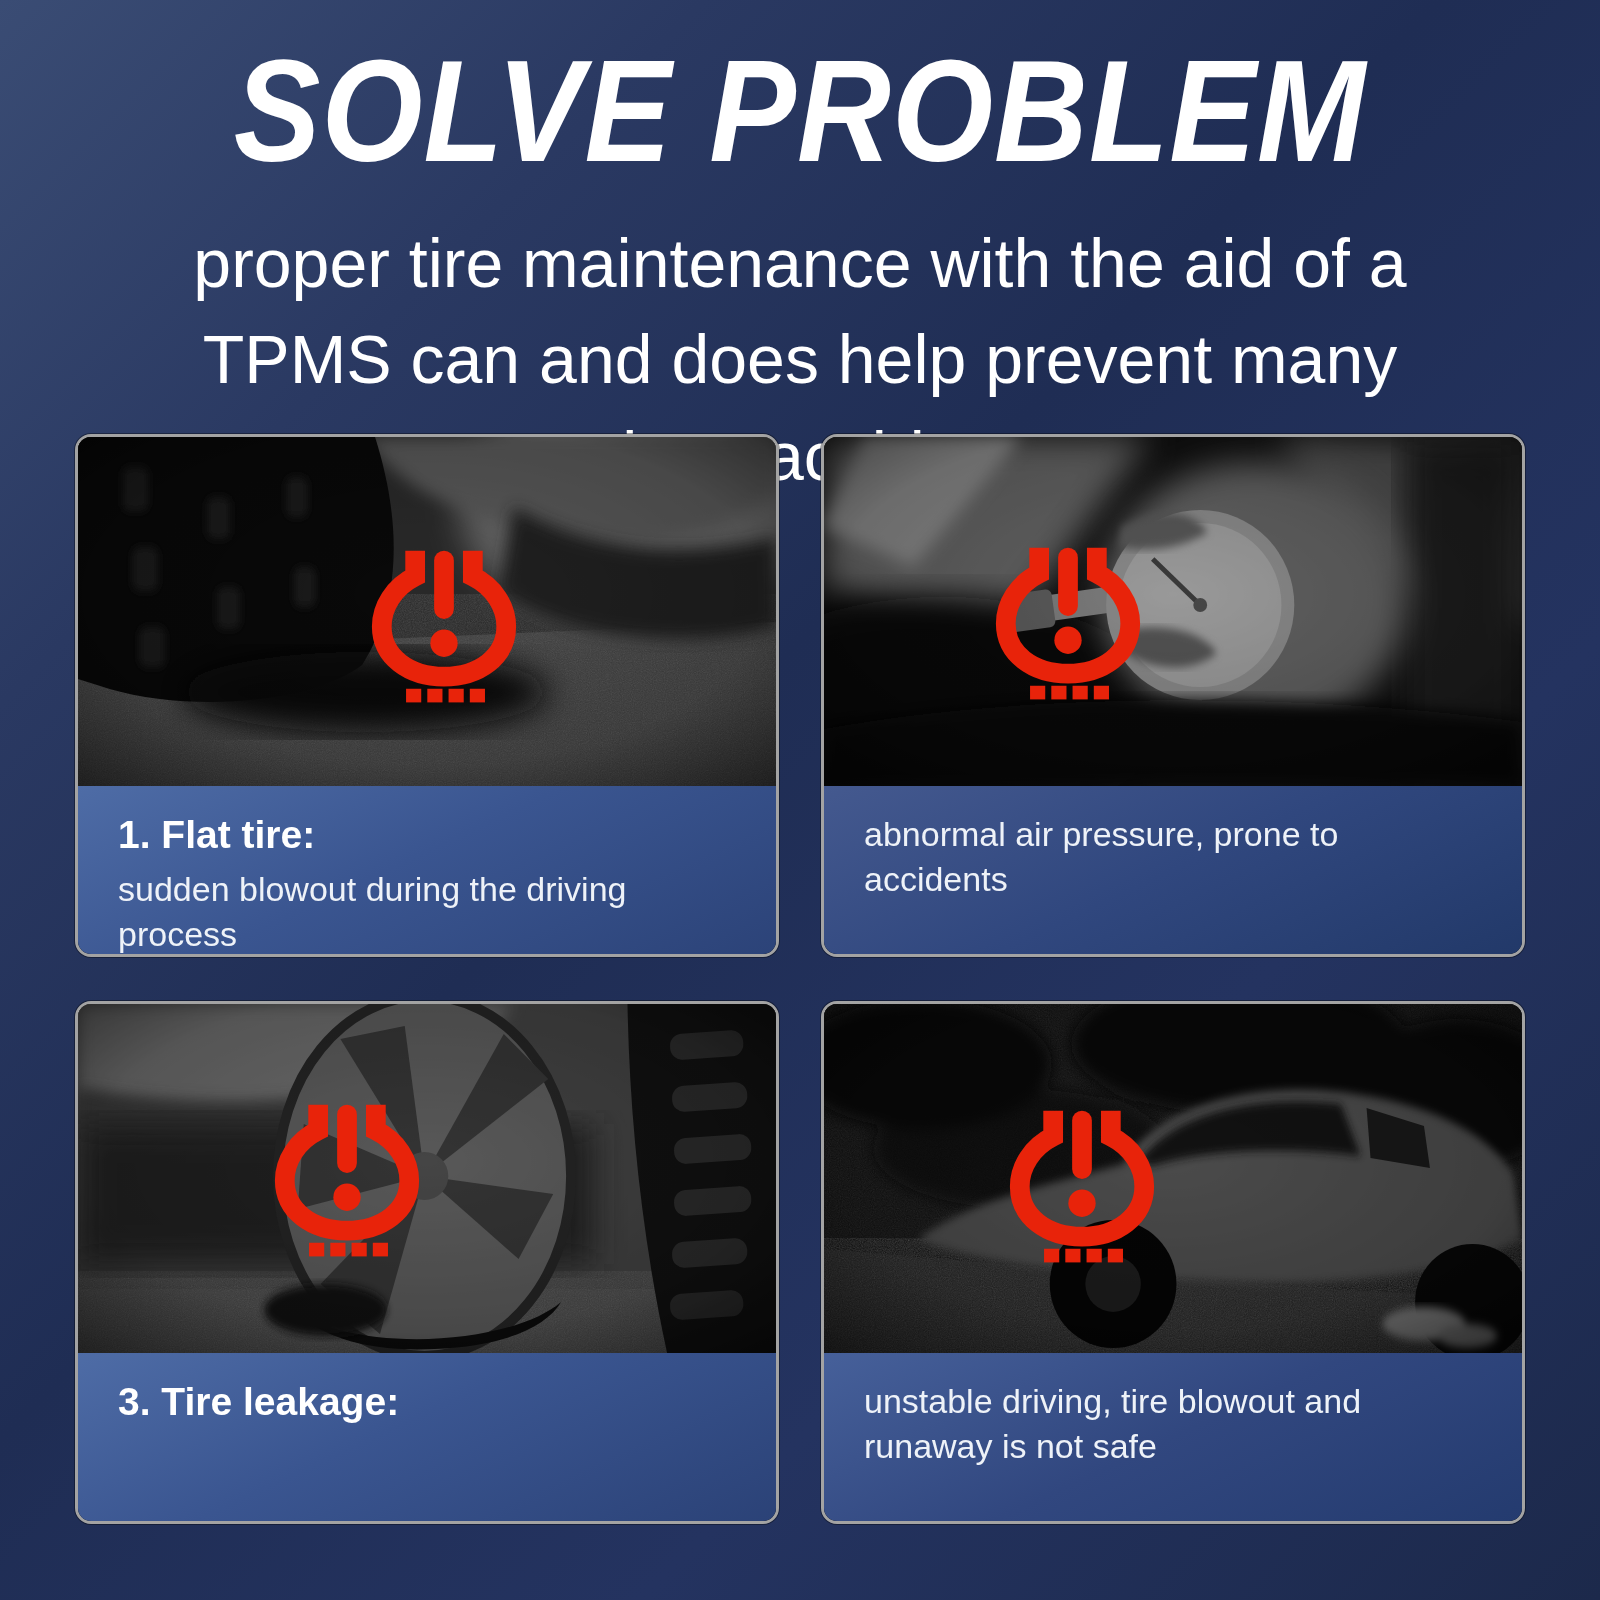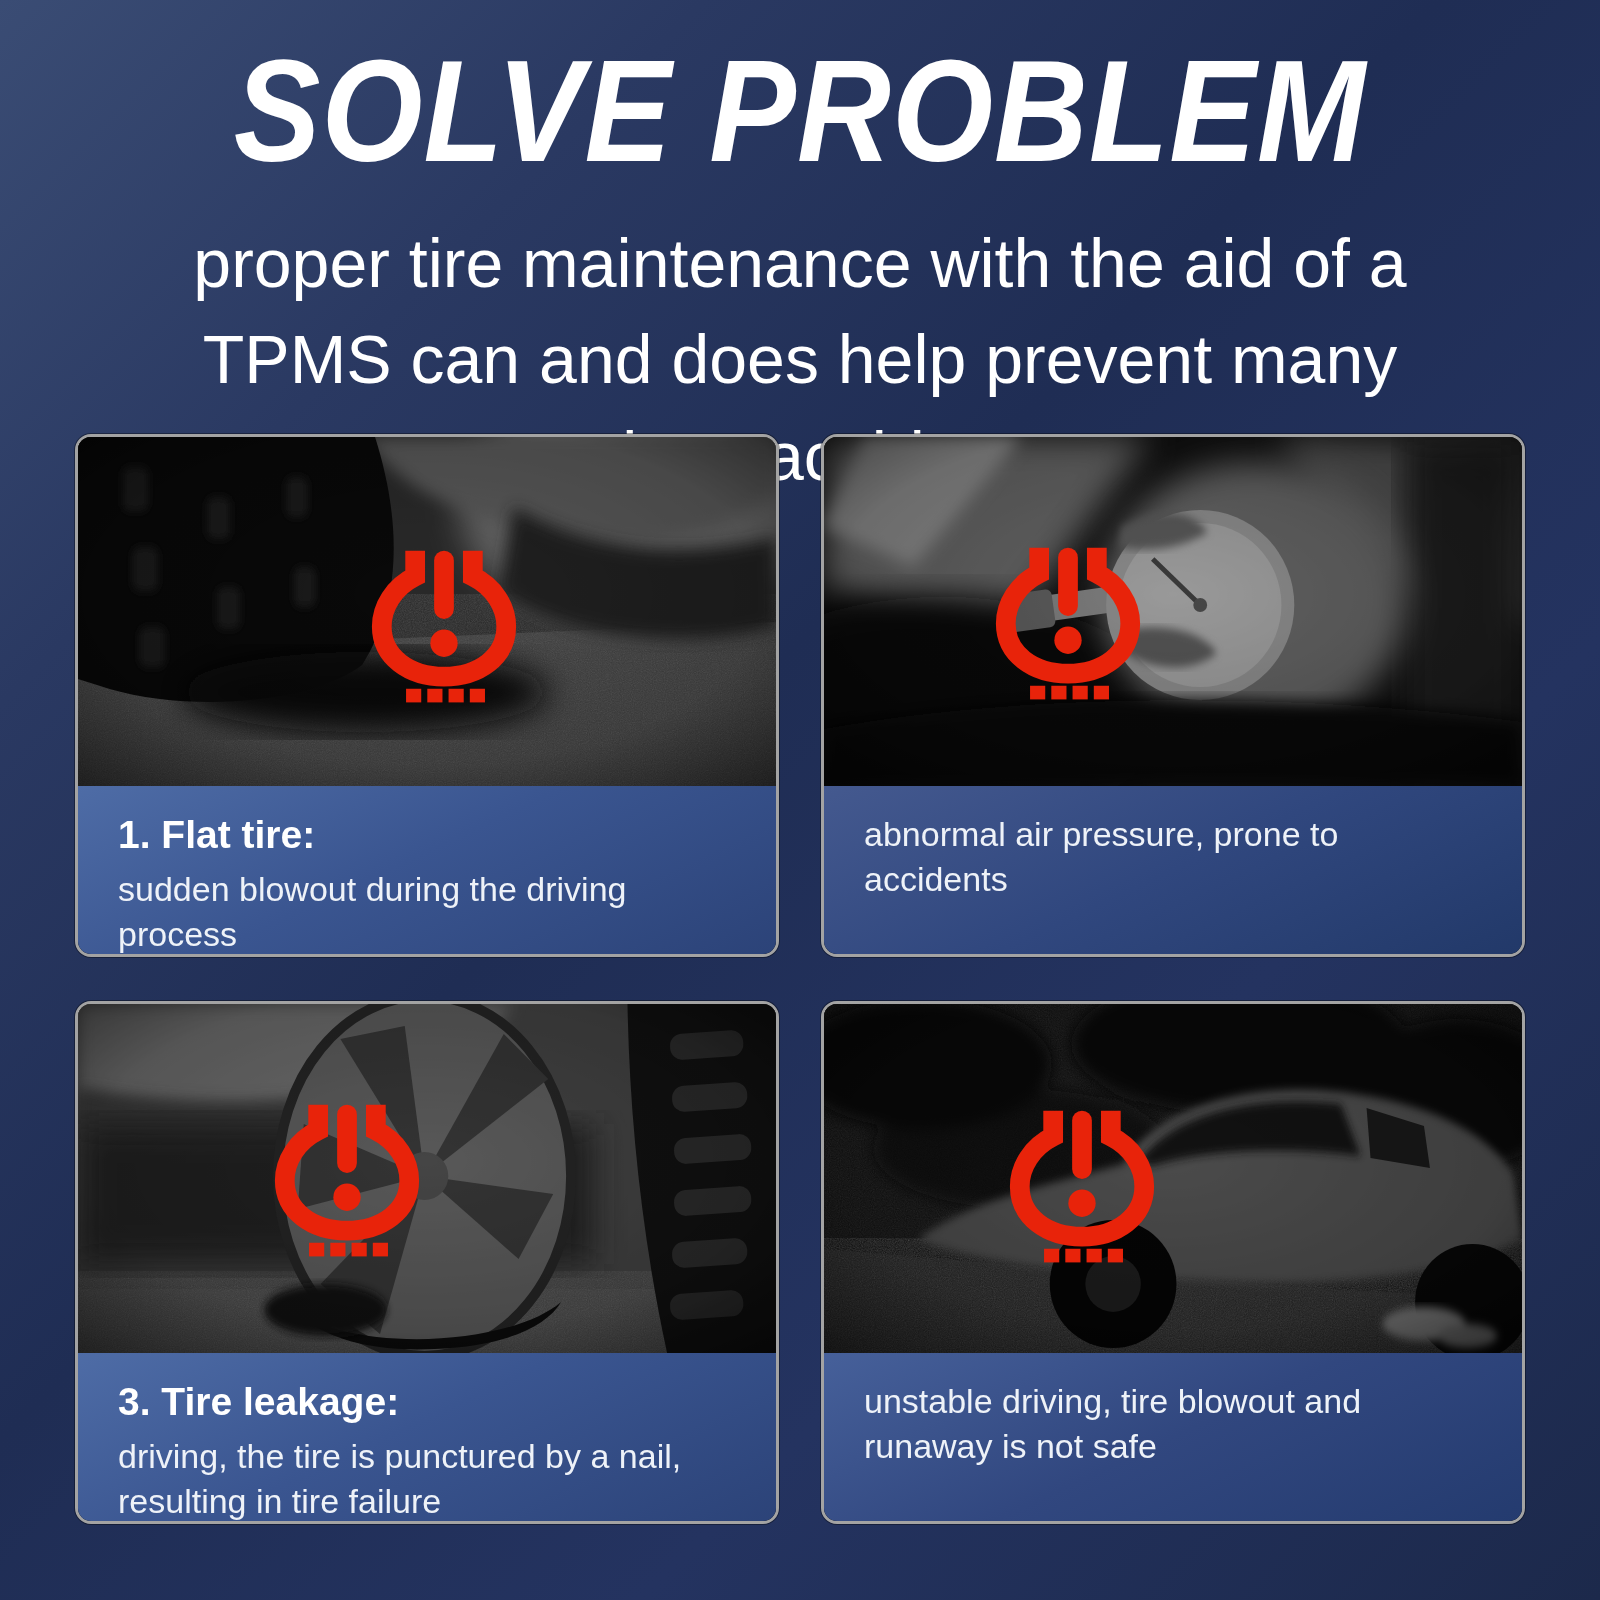--- a/index.html
+++ b/index.html
@@ -189,21 +189,20 @@
         </g>
         <rect width="705" height="349" fill="url(#vg)"></rect>
         <rect width="705" height="349" fill="#000" opacity="0.25"></rect>
       </svg>
       <svg class="tpms" viewBox="0 0 100 112">
         <use href="#tpms"></use>
       </svg>
     </div>
     <div class="caption">
       <h2>3. Tire leakage:</h2>
-      <p>driving, the tire is punctured by a nail, resulting in tire failure</p>
     </div>
   </article>
 
   <article class="card c4">
     <div class="photo">
       <svg class="art" viewBox="0 0 705 349" preserveAspectRatio="none">
         <rect width="705" height="349" fill="#222222"></rect>
         <rect width="705" height="349" filter="url(#grain)" opacity="0.45"></rect>
         <rect width="705" height="349" fill="#101010" opacity="0.45"></rect>
         <g fill="#0e0e0e" filter="url(#b8)">

